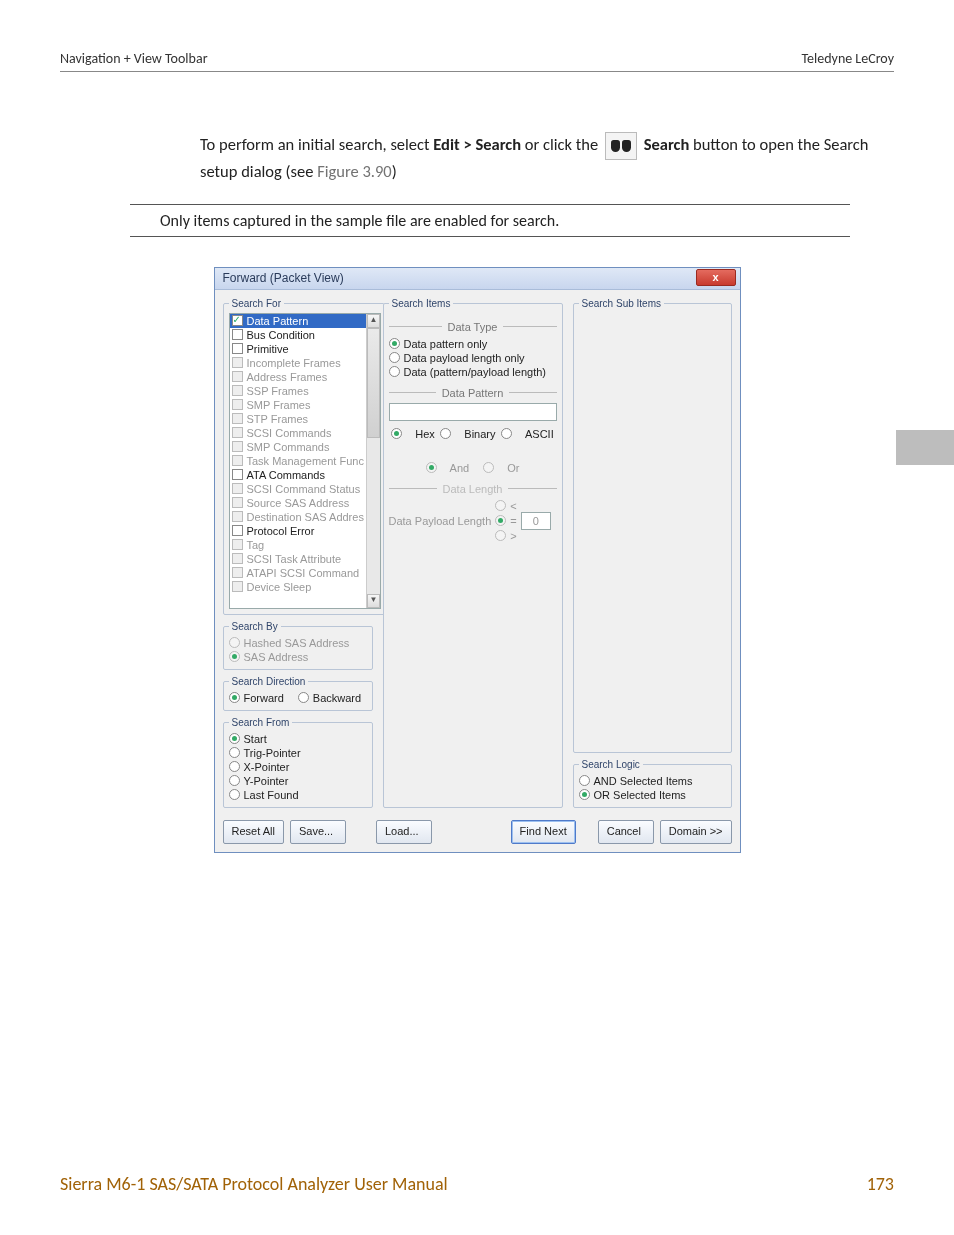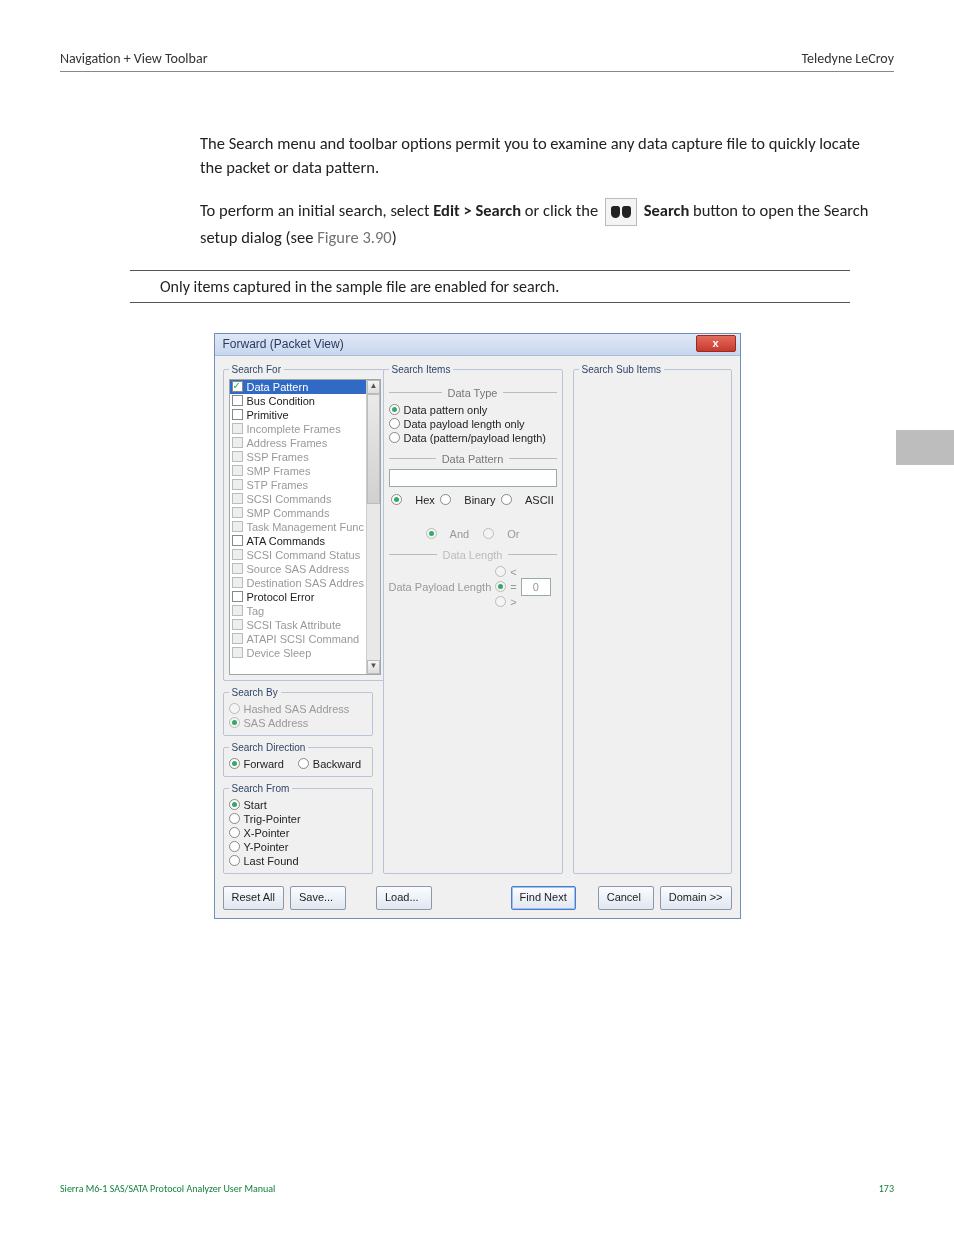--- a/index.html
+++ b/index.html
@@ -282,38 +282,37 @@
     border-color: #4f7ac9;
     box-shadow: 0 0 0 1px #9cc0f0 inset;
   }
   .footer-row {
     position: absolute;
     bottom: 40px;
     left: 60px;
     right: 60px;
     display: flex;
     justify-content: space-between;
-    font-size: 10px;
-    color: #15803d;
+    font-size: 18px;
+    color: #a16207;
   }
 </style>
 </head>
 <body>
 
 <div class="page">
   <div class="header-row">
     <span>Navigation + View Toolbar</span>
     <span>Teledyne LeCroy</span>
   </div>
   <hr class="header-rule">
 
   <div class="side-tab"></div>
 
   <div class="body-text">
-    <p>The Search menu and toolbar options permit you to examine any data capture file to quickly locate the packet or data pattern.</p>
     <p>
       <span>To perform an initial search, select </span><b>Edit &gt; Search</b><span> or click the </span><span class="bino-icon"></span>
       <b>Search</b><span> button to open the Search setup dialog (see </span><span class="link-blue">Figure 3.90</span><span>)</span>
     </p>
   </div>
 
   <hr class="note-line">
   <div class="note-text">Only items captured in the sample file are enabled for search.</div>
   <hr class="note-line bottom">
 
@@ -545,20 +544,33 @@
               </div>
             <div class="txtbox sm">0</div>
           </div>
         </fieldset>
       </div>
 
       <div class="col col-right">
         <fieldset class="group" style="flex:1">
           <legend>Search Sub Items</legend>
         </fieldset>
+        <fieldset class="group">
+          <legend>Search Logic</legend>
+          <div id="search-logic-opts">
+              <div class="radio-row">
+                <span class="rdot"></span>
+                <span>AND Selected Items</span>
+              </div>
+              <div class="radio-row">
+                <span class="rdot sel"></span>
+                <span>OR Selected Items</span>
+              </div>
+            </div>
+        </fieldset>
       </div>
     </div>
 
     <div class="button-row">
       <div class="btn">Reset All</div>
       <div class="btn">Save...</div>
       <div style="width:18px"></div>
       <div class="btn">Load...</div>
       <div class="spacer"></div>
       <div class="btn primary">Find Next</div>

